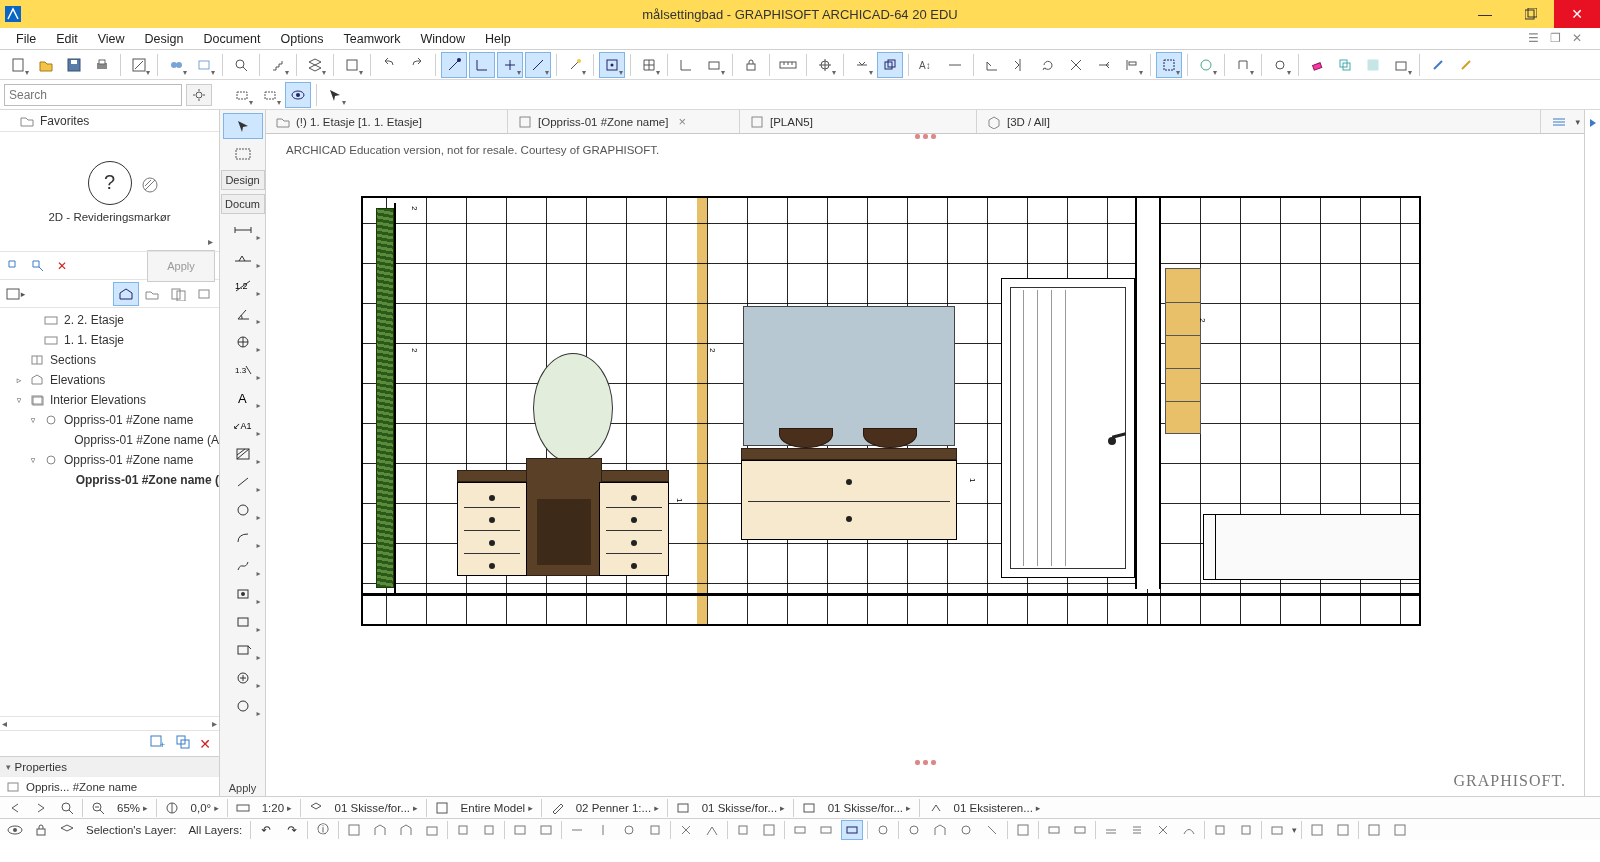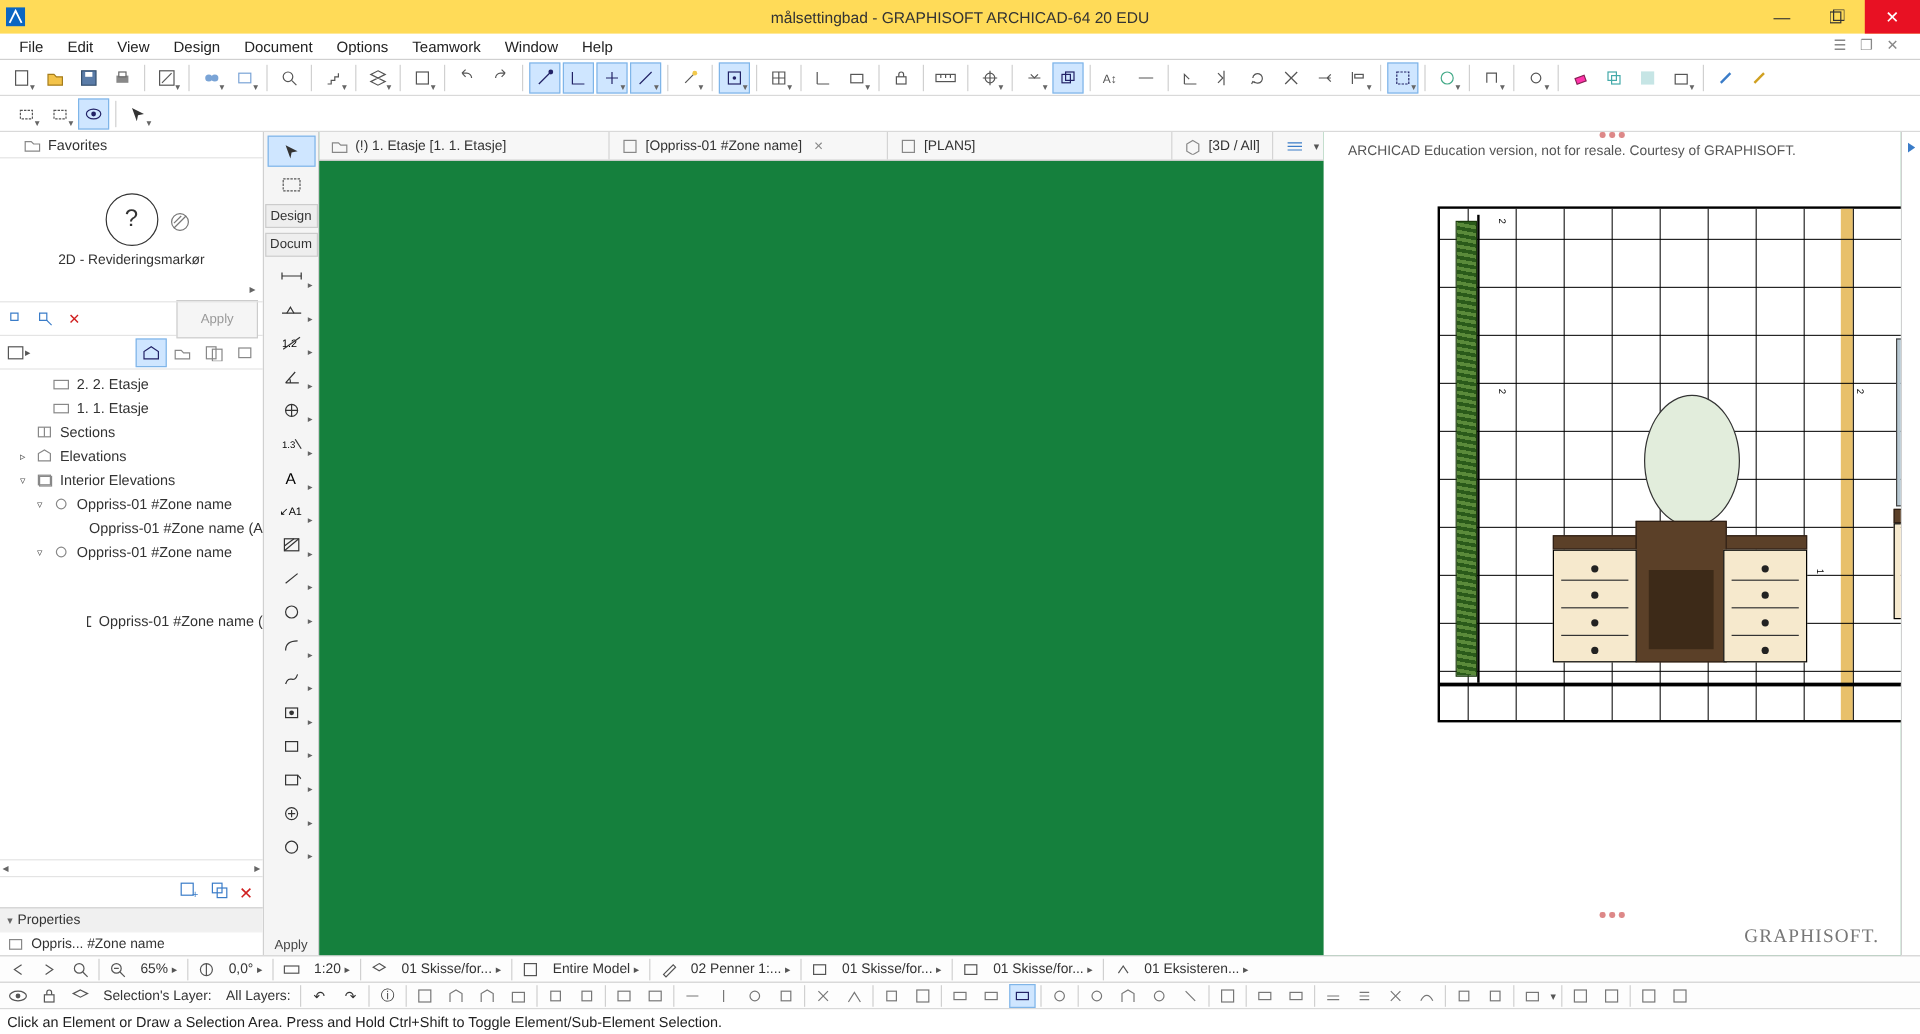--- a/index.html
+++ b/index.html
@@ -54,40 +54,40 @@
 
 .tabs-row { height:28px; display:flex; align-items:center; border-bottom:1px solid #e4e4e4; padding:0 2px; }
 .tabs-row .tab-ic { width:26px; height:24px; display:flex; align-items:center; justify-content:center; border:1px solid transparent; }
 .tabs-row .tab-ic.active { background:#cfe6ff; border-color:#7fb5e8; }
 
 .nav-tree { flex:1; overflow:hidden; padding:2px 0; font-size:12px; }
 .nav-tree .item { display:flex; align-items:center; height:20px; padding-left: 28px; gap:6px; white-space:nowrap; }
 .nav-tree .item.d1 { padding-left: 14px; }
 .nav-tree .item.d2 { padding-left: 28px; }
 .nav-tree .item.d3 { padding-left: 62px; }
-.nav-tree .item.bold { font-weight:normal;margin-top:38px; }
+.nav-tree .item.bold { font-weight:bold; }
 .nav-tree .tw { width:10px; font-size:9px; color:#555; text-align:center; }
 
 .nav-scroll { height:14px; border-top:1px solid #e4e4e4; display:flex; align-items:center; justify-content:space-between; padding:0 2px; font-size:10px; color:#666; }
 .nav-bottom-icons { height:26px; display:flex; align-items:center; justify-content:flex-end; gap:8px; padding:0 8px; border-top:1px solid #e4e4e4; }
 
 .props-header { height:20px; display:flex; align-items:center; padding-left:6px; background:#f0f0f0; border-top:1px solid #d0d0d0; font-size:11.5px; }
 .props-header::before { content:"▾"; font-size:9px; margin-right:4px; color:#666; }
 .props-row { height:20px; display:flex; align-items:center; padding-left:6px; gap:6px; font-size:11.5px; border-top:1px solid #eee; }
 
 
 .tool-strip { width: 46px; background:#f5f5f5; border-right:1px solid #d0d0d0; display:flex; flex-direction:column; align-items:center; padding-top:2px; }
 .ts-btn { width:40px; height:26px; display:flex; align-items:center; justify-content:center; border:1px solid transparent; margin:1px 0; position:relative; }
 .ts-btn.sel { background:#cfe6ff; border-color:#7fb5e8; }
 .ts-label { width:44px; height:20px; font-size:11px; display:flex; align-items:center; justify-content:center; background:#eee; border:1px solid #ccc; margin:2px 0; }
 .ts-btn.dd::after { content:"▸"; font-size:8px; color:#666; position:absolute; right:1px; bottom:0; }
 .more-lbl { font-size:11px; color:#444; margin-top:auto; margin-bottom:2px; }
 
 
-.canvas-area { flex:1; display:flex; flex-direction:row; background:#15803d; position:relative; }
+.canvas-area { flex:1; display:flex; flex-direction:column; background:#c2410c; position:relative; }
 .view-tabs { height:24px; display:flex; align-items:stretch; border-bottom:1px solid #c8c8c8; background:#f7f7f7; }
 .vtab { display:flex; align-items:center; padding:0 10px; border-right:1px solid #d4d4d4; gap:6px; font-size:11.5px; color:#333; min-width:0; }
 .vtab .vicon { width:14px; height:14px; }
 .vtab .close-x { color:#888; font-size:13px; margin-left:4px; }
 .view-extra { margin-left:auto; display:flex; align-items:center; padding:0 4px; gap:2px; }
 
 .drawing { flex:1; position:relative; background:#fff; overflow:hidden; }
 .edu-note { position:absolute; left:20px; top:10px; font-size:11.5px; color:#555; }
 .graphisoft-logo { position:absolute; right:18px; bottom:6px; font-family: Georgia, serif; letter-spacing:1px; font-size:16px; color:#777; }
 
@@ -443,20 +443,34 @@
         </svg>
       </div>
     <div class="tb-btn">
         <svg width="16" height="16">
           <line x1="4" y1="12" x2="12" y2="4" stroke="#d0a020" stroke-width="2"></line>
         </svg>
       </div>
   </div>
 
   <div class="row-search">
+    <div class="left">
+      <input class="search-box" placeholder="Search" style="">
+      <div class="gear-btn">
+        <svg width="14" height="14">
+            <circle cx="7" cy="7" r="3" fill="none" stroke="#555"></circle>
+            <g stroke="#555">
+              <line x1="7" y1="1" x2="7" y2="3"></line>
+              <line x1="7" y1="11" x2="7" y2="13"></line>
+              <line x1="1" y1="7" x2="3" y2="7"></line>
+              <line x1="11" y1="7" x2="13" y2="7"></line>
+            </g>
+          </svg>
+      </div>
+    </div>
     <div class="right">
       <div class="tb-btn dd">
           <svg width="16" height="16">
             <rect x="3" y="5" width="10" height="7" fill="none" stroke="#555" stroke-dasharray="2 1"></rect>
           </svg>
         </div>
       <div class="tb-btn dd">
           <svg width="16" height="16">
             <rect x="3" y="5" width="10" height="7" fill="none" stroke="#555" stroke-dasharray="2 1"></rect>
           </svg>
@@ -1288,17 +1302,14 @@
           <rect x="2" y="2" width="10" height="10" fill="none" stroke="#777"></rect>
         </svg>
       </div>
     <div class="sb-ic">
         <svg width="14" height="14">
           <rect x="2" y="2" width="10" height="10" fill="none" stroke="#777"></rect>
         </svg>
       </div>
   </div>
 
-  <div class="status-msg">
-    <span>Click an Element or Draw a Selection Area. Press and Hold Ctrl+Shift to Toggle Element/Sub-Element Selection.</span>
-  </div>
 
 </div>
 
 </body></html>

